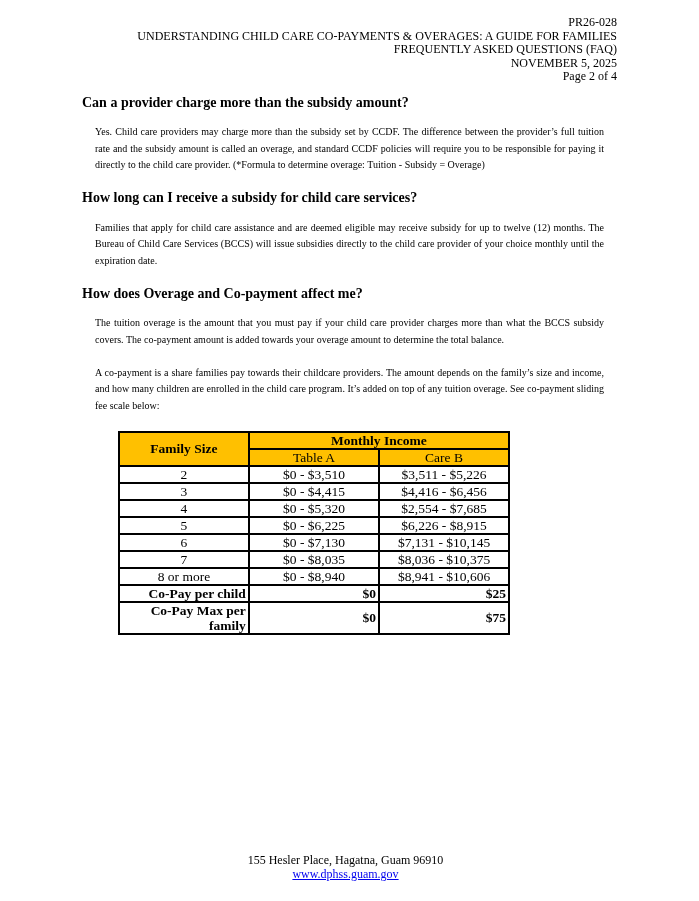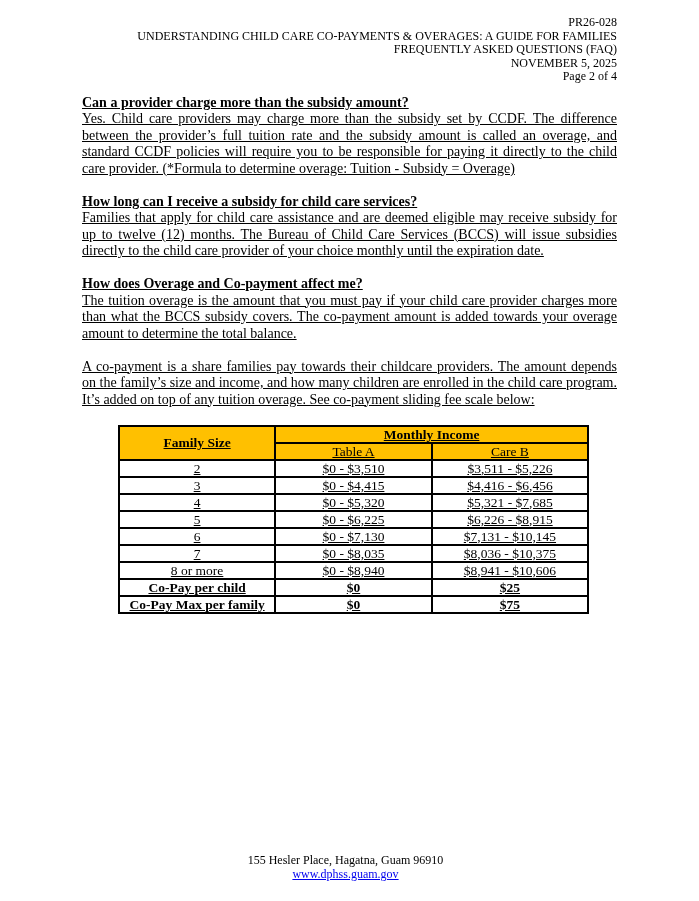--- a/index.html
+++ b/index.html
@@ -14,52 +14,52 @@
   .page {
     position: absolute; inset: 0;
     padding: 16px 82px 0 82px;
     box-sizing: border-box;
   }
   .doc-header {
     text-align: right;
     font-size: 12px;
     line-height: 13.5px;
   }
-  .content { margin-top: 11px; text-decoration: underline; }
+  .content { margin-top: 11px; }
   .faq-section { margin-bottom: 16.5px; }
   .faq-q {
     margin: 0;
     font-size: 14px;
     line-height: 16.5px;
     font-weight: bold;
   }
   .faq-a {
-    margin: 0;
-    font-size: 14px;
+    margin: 13px;
+    font-size: 10px;
     line-height: 16.5px;
     text-align: justify;
   }
   .fee-table {
     border-collapse: collapse;
     table-layout: fixed;
-    width: 471px;
+    width: 392px;
     margin: 12px 0 0 36px;
     font-size: 13.5px;
   }
   .fee-table th, .fee-table td {
     border: 2px solid #000;
     text-align: center;
     vertical-align: middle;
     padding: 0 2px;
     height: 15px;
     line-height: 15px;
   }
   .fee-table thead th { background: var(--table-header-bg, #FFC000); }
   .fee-table th.light { font-weight: normal; margin-top: 24px; }
-  .fee-table .bold-row td { font-weight: bold; }
+  .fee-table .bold-row td { font-weight: bold; text-align: right; }
   .doc-footer {
     position: absolute; left: 0; right: 8px; bottom: 20px;
     text-align: center;
     font-size: 12px;
     line-height: 14px;
   }
   .doc-footer a {
     color: var(--link-color, #0000EE);
     text-decoration: underline;
     cursor: pointer;
@@ -122,21 +122,21 @@
           <td>$3,511 - $5,226</td>
         </tr>
         <tr>
           <td>3</td>
           <td>$0 - $4,415</td>
           <td>$4,416 - $6,456</td>
         </tr>
         <tr>
           <td>4</td>
           <td>$0 - $5,320</td>
-          <td>$5,321 - $7,685</td>
+          <td>$2,554 - $7,685</td>
         </tr>
         <tr>
           <td>5</td>
           <td>$0 - $6,225</td>
           <td>$6,226 - $8,915</td>
         </tr>
         <tr>
           <td>6</td>
           <td>$0 - $7,130</td>
           <td>$7,131 - $10,145</td>

